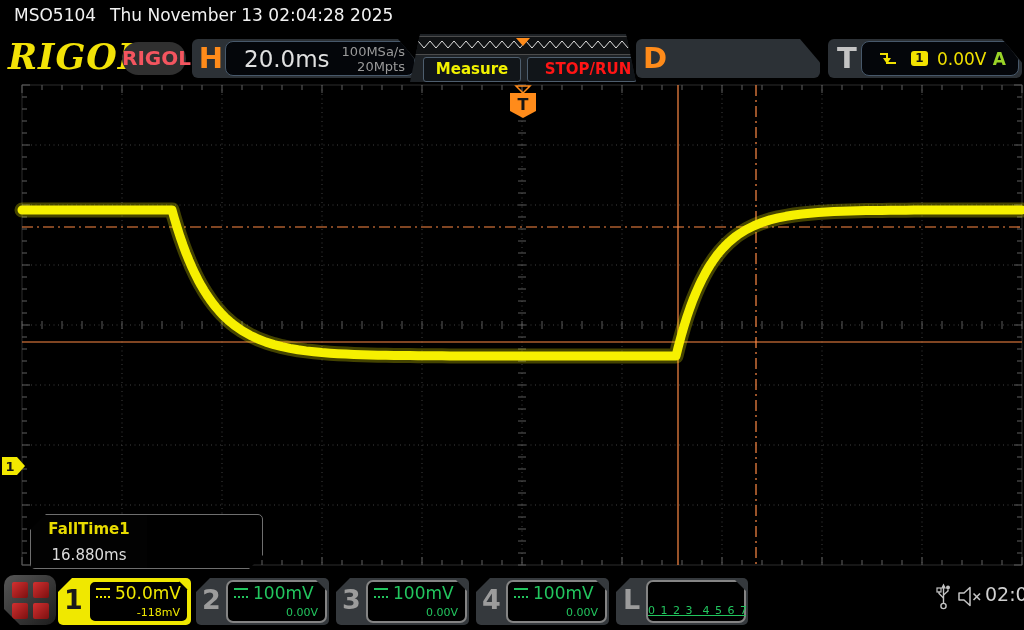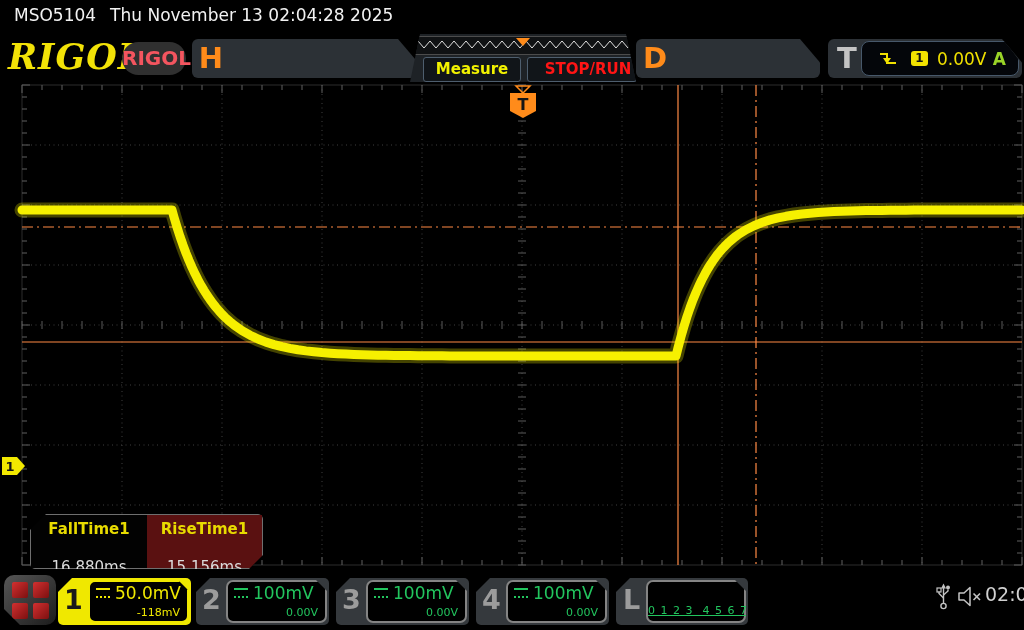--- a/index.html
+++ b/index.html
@@ -50,21 +50,21 @@
   .scope{left:0;top:82px;width:1024px;height:488px;background:#000;}
 
   
   .meas-panel{left:30px;top:514px;width:231px;height:53px;display:flex;background:#000;
         border:1px solid #6f6f6f;border-radius:5px;
         clip-path:polygon(16px 0, 100% 0, 100% calc(100% - 14px), calc(100% - 14px) 100%, 0 100%, 0 16px);}
   .mcell{padding-top:5px;text-align:center;height:100%;box-sizing:border-box;}
   .mcell1{width:116px;background:#020202;}
   .mcell2{flex:1;background:#5a1111;}
   .mname{font-weight:bold;font-size:15px;color:#e8db00;}
-  .mval{font-size:15px;color:#dcdcdc;margin-top:20px;}
+  .mval{font-size:15px;color:#dcdcdc;margin-top:8px;}
 
   
   .bottom-bar{left:0;top:570px;width:1024px;height:60px;background:#000;}
   .menu-btn{left:4px;top:5px;width:52px;height:50px;background:linear-gradient(135deg,#565656,#1c1c1c);
         border-radius:10px;clip-path:polygon(0 0,100% 0,100% 100%,16px 100%,0 calc(100% - 16px));
         display:flex;align-items:center;justify-content:center;}
   .menu-grid{display:grid;grid-template-columns:16px 16px;grid-template-rows:16px 16px;gap:5px;}
   .menu-sq{background:linear-gradient(135deg,#d23030,#7c1010);border-radius:2px;}
   .ch{top:8px;width:133px;height:47px;}
   .ch-tab{position:absolute;left:0;top:0;width:100%;height:100%;border-radius:5px;
@@ -97,20 +97,27 @@
     <span>MSO5104</span><span>Thu November 13 02:04:28 2025</span>
   </div>
 </div>
 
 <div class="abs toolbar">
   <div class="abs logo">RIGOL</div>
   <div class="abs stop-btn">RIGOL</div>
 
   <div class="abs group h-group">
     <div class="group-label">H</div>
+    <div class="display">
+      <div class="h-timebase">20.0ms</div>
+      <div class="h-rates">
+        <div>100MSa/s</div>
+        <div>20Mpts</div>
+      </div>
+    </div>
   </div>
 
   <div class="abs nav-wrap">
     <div class="membar">
       <svg id="membar-svg" width="218" height="15">
           <polyline points="4,4 10,11 16,4 22,11 28,4 34,11 40,4 46,11 52,4 58,11 64,4 70,11 76,4 82,11 88,4 94,11 100,4 106,11 112,4 118,11 124,4 130,11 136,4 142,11 148,4 154,11 160,4 166,11 172,4 178,11 184,4 190,11 196,4 202,11 208,4 214,11 " fill="none" stroke="#e0e0e0" stroke-width="1"></polyline>
           <polygon points="102,1 116,1 109,9" fill="#ff8b1a"></polygon>
         </svg>
     </div>
     <div class="tool-btn measure-btn">Measure</div>
@@ -442,24 +449,20 @@
       <polygon points="2,375 17,375 25,384 17,393 2,393" fill="#f2e900"></polygon>
       <text x="10" y="389" text-anchor="middle" fill="#151515" font-size="13" font-weight="bold" font-family="&quot;DejaVu Sans&quot;,sans-serif">1</text>
     </svg>
 </div>
 
 <div class="abs meas-panel">
   <div class="mcell mcell1">
     <div class="mname">FallTime1</div>
     <div class="mval">16.880ms</div>
   </div>
-  <div class="mcell mcell2">
-    <div class="mname">RiseTime1</div>
-    <div class="mval">15.156ms</div>
-  </div>
 </div>
 
 <div class="abs bottom-bar">
   <div class="abs menu-btn">
     <div class="menu-grid">
       <div class="menu-sq"></div>
         <div class="menu-sq"></div>
         <div class="menu-sq"></div>
         <div class="menu-sq"></div>
     </div>

